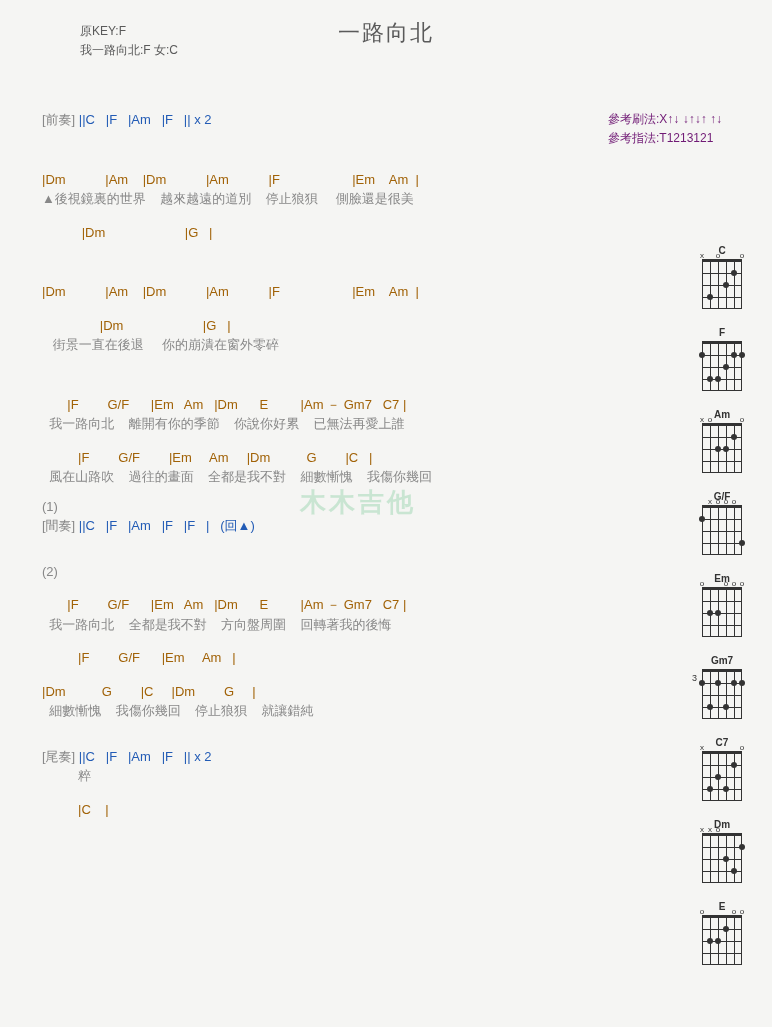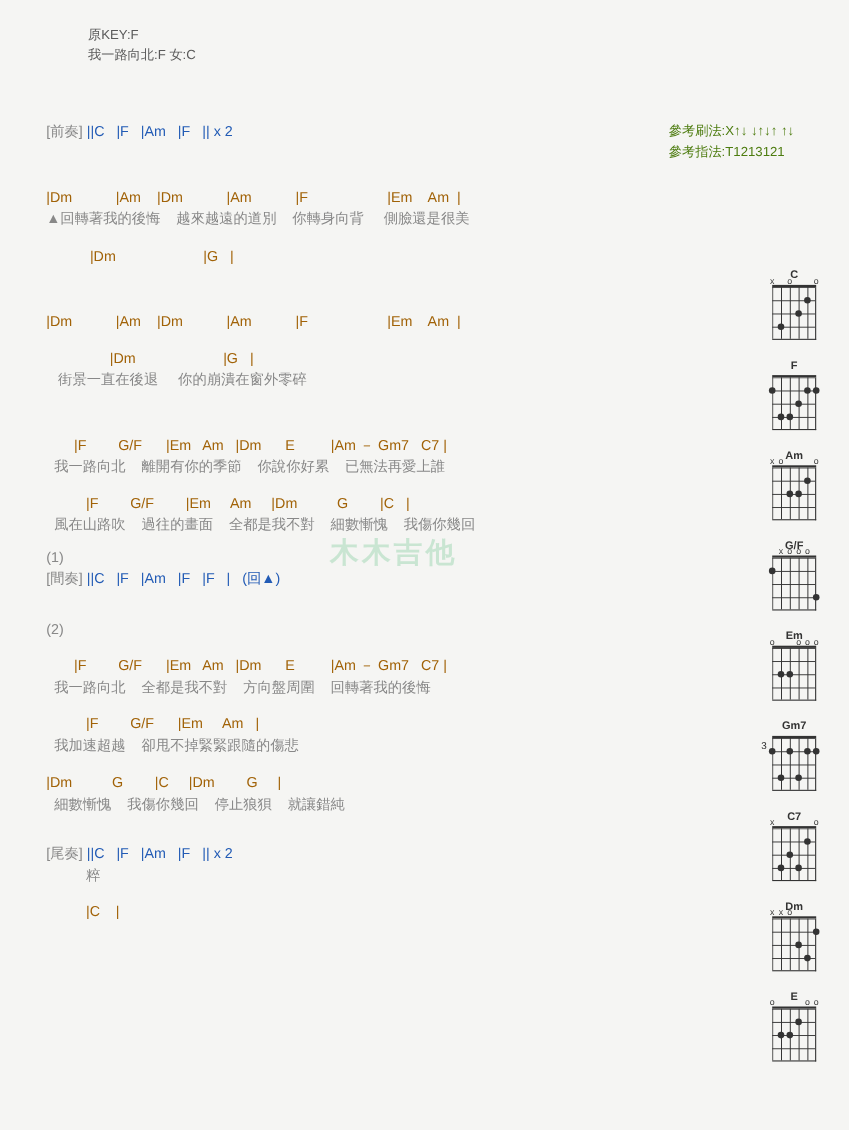--- a/index.html
+++ b/index.html
@@ -41,21 +41,21 @@
     top: 45px;
     font-size: 12px;
     color: #5a5a5a;
     line-height: 1.6;
   }
   .ref {
     position: absolute;
     right: 50px;
     top: 110px;
     font-size: 12px;
-    color: #4d7c0f;
+    color: #701a75;
     line-height: 1.6;
   }
   .body-content {
     position: absolute;
     left: 42px;
     top: 110px;
     width: 630px;
     font-size: 13px;
     line-height: 1.5;
   }
@@ -153,37 +153,38 @@
 </head>
 <body>
 
 <div class="page">
 
   <div class="header-left">
     <div>原KEY:F</div>
     <div>我一路向北:F 女:C</div>
   </div>
 
+  <div class="title">一路向北</div>
 
 
   <div class="ref">
     <div>參考刷法:X↑↓ ↓↑↓↑ ↑↓</div>
     <div>參考指法:T1213121</div>
   </div>
 
   <div class="body-content">
 
     <div>
       <span class="inline-lyric">[前奏]</span><span class="inline-chord chord-line" style="margin-top:0;display:inline"> ||C   |F   |Am   |F   || x 2</span>
     </div>
 
     <div class="bgap"></div>
 
     <div class="chord-line">|Dm           |Am    |Dm           |Am           |F                    |Em    Am  |</div>
-    <div class="lyric-line">▲回轉著我的後悔    越來越遠的道別    你轉身向背     側臉還是很美</div>
+    <div class="lyric-line">▲後視鏡裏的世界    越來越遠的道別    停止狼狽     側臉還是很美</div>
     <div class="chord-line">           |Dm                      |G   |</div>
 
     <div class="bgap"></div>
 
     <div class="chord-line">|Dm           |Am    |Dm           |Am           |F                    |Em    Am  |</div>
     <div class="chord-line">                |Dm                      |G   |</div>
     <div class="lyric-line">   街景一直在後退     你的崩潰在窗外零碎</div>
 
     <div class="bgap"></div>
 
@@ -198,21 +199,20 @@
     <div>
       <span class="inline-lyric">[間奏]</span><span class="inline-chord chord-line" style="margin-top:0;display:inline"> ||C   |F   |Am   |F   |F   |   (回▲)</span>
     </div>
 
     <div class="bgap"></div>
     <div class="section-label">(2)</div>
 
     <div class="chord-line">       |F        G/F      |Em   Am   |Dm      E         |Am － Gm7   C7 |</div>
     <div class="lyric-line">  我一路向北    全都是我不對    方向盤周圍    回轉著我的後悔</div>
     <div class="chord-line">          |F        G/F      |Em     Am   |</div>
-    <div class="lyric-line">  我加速超越    卻甩不掉緊緊跟隨的傷悲</div>
     <div class="chord-line">|Dm          G        |C     |Dm        G     |</div>
     <div class="lyric-line">  細數慚愧    我傷你幾回    停止狼狽    就讓錯純</div>
 
     <div class="bgap"></div>
 
     <div>
       <span class="inline-lyric">[尾奏]</span><span class="inline-chord chord-line" style="margin-top:0;display:inline"> ||C   |F   |Am   |F   || x 2</span>
     </div>
     <div class="lyric-line">          粹</div>
     <div class="chord-line">          |C    |</div>

